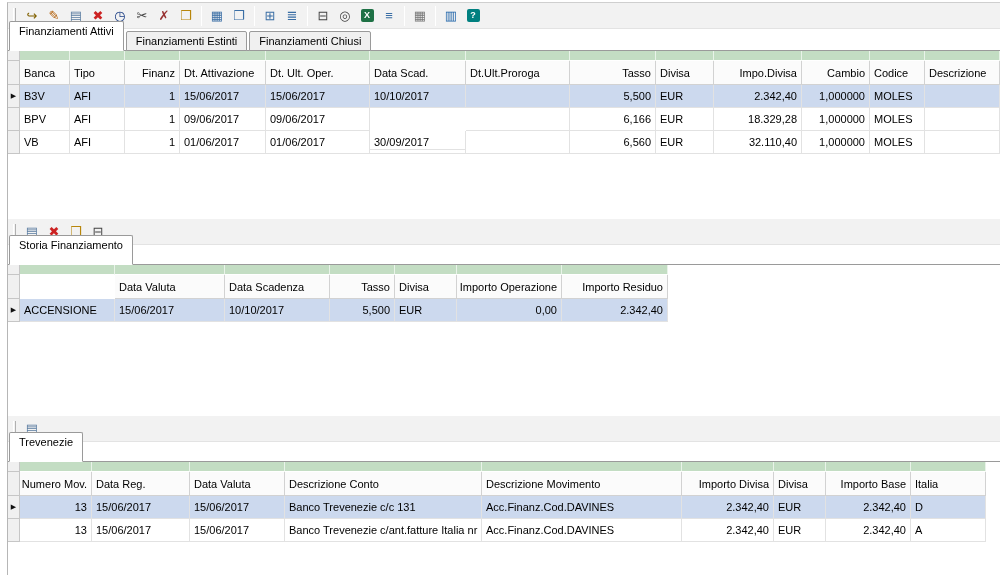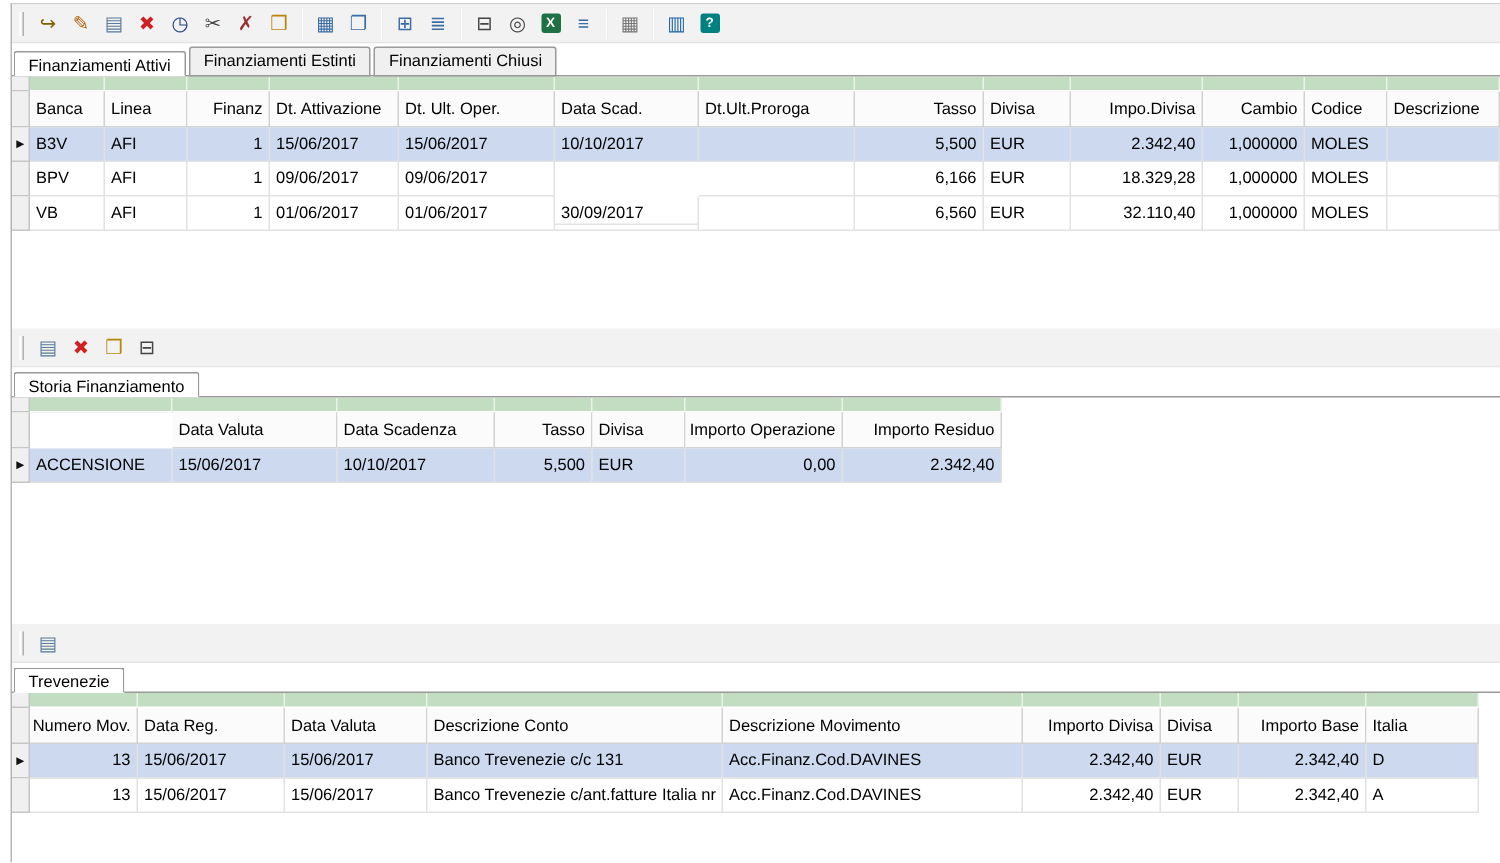--- a/index.html
+++ b/index.html
@@ -24,21 +24,21 @@
   .tsep { width:1px; height:20px; background:#c4c4c4; border-right:1px solid #fff; margin:0 4px; }
   
   .tabstrip { display:flex; align-items:flex-end; position:relative; padding-left:1px; background:#fff; }
   .ts1 { height:22px; }
   .ts2 { height:20px; }
   .tabstrip::after { content:""; position:absolute; left:0; right:0; bottom:0; height:1px; background:#9a9a9a; }
   .tab {
     position:relative; z-index:1; padding:3px 9px; background:#f0f0f0;
     border:1px solid #9a9a9a; border-radius:2px 2px 0 0; margin-right:2px; white-space:nowrap;
   }
-  .tab.active { z-index:2; background:#fff; border-bottom:1px solid #fff; padding-bottom:0; }
+  .tab.active { z-index:2; background:#fff; border-bottom:1px solid #fff; padding-bottom:13px; }
   
   .grid { background:#fff; overflow:hidden; }
   .grid1 { width:992px; height:163px; }
   .grid2 { width:660px; height:146px; }
   .grid3 { width:978px; height:114px; }
   .g-row { display:flex; }
   .g-marker {
     width:12px; min-width:12px; background:#f0f0f0;
     border-right:1px solid #c6c6c6; border-bottom:1px solid #c6c6c6;
     display:flex; align-items:center; justify-content:center; font-size:7px; color:#111;
@@ -144,21 +144,21 @@
           <div class="g-cell" style="width: 86px; min-width: 86px;"></div>
           <div class="g-cell" style="width: 58px; min-width: 58px;"></div>
           <div class="g-cell" style="width: 88px; min-width: 88px;"></div>
           <div class="g-cell" style="width: 68px; min-width: 68px;"></div>
           <div class="g-cell" style="width: 55px; min-width: 55px;"></div>
           <div class="g-cell" style="width: 70px; min-width: 70px; flex: 1 1 0%;"></div>
         </div>
         <div class="g-row g-head">
           <div class="g-marker"></div>
           <div class="g-cell" style="width: 50px; min-width: 50px;">Banca</div>
-          <div class="g-cell" style="width: 55px; min-width: 55px;">Linea</div>
+          <div class="g-cell" style="width: 55px; min-width: 55px;">Tipo</div>
           <div class="g-cell" style="width: 55px; min-width: 55px; justify-content: flex-end;">Finanz</div>
           <div class="g-cell" style="width: 86px; min-width: 86px;">Dt. Attivazione</div>
           <div class="g-cell" style="width: 104px; min-width: 104px;">Dt. Ult. Oper.</div>
           <div class="g-cell" style="width: 96px; min-width: 96px;">Data Scad.</div>
           <div class="g-cell" style="width: 104px; min-width: 104px;">Dt.Ult.Proroga</div>
           <div class="g-cell" style="width: 86px; min-width: 86px; justify-content: flex-end;">Tasso</div>
           <div class="g-cell" style="width: 58px; min-width: 58px;">Divisa</div>
           <div class="g-cell" style="width: 88px; min-width: 88px; justify-content: flex-end;">Impo.Divisa</div>
           <div class="g-cell" style="width: 68px; min-width: 68px; justify-content: flex-end;">Cambio</div>
           <div class="g-cell" style="width: 55px; min-width: 55px;">Codice</div>

